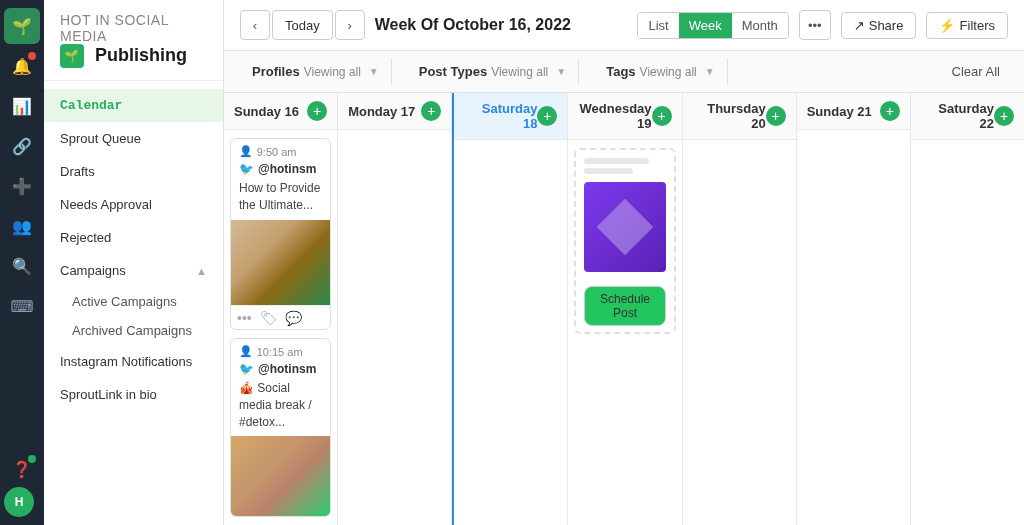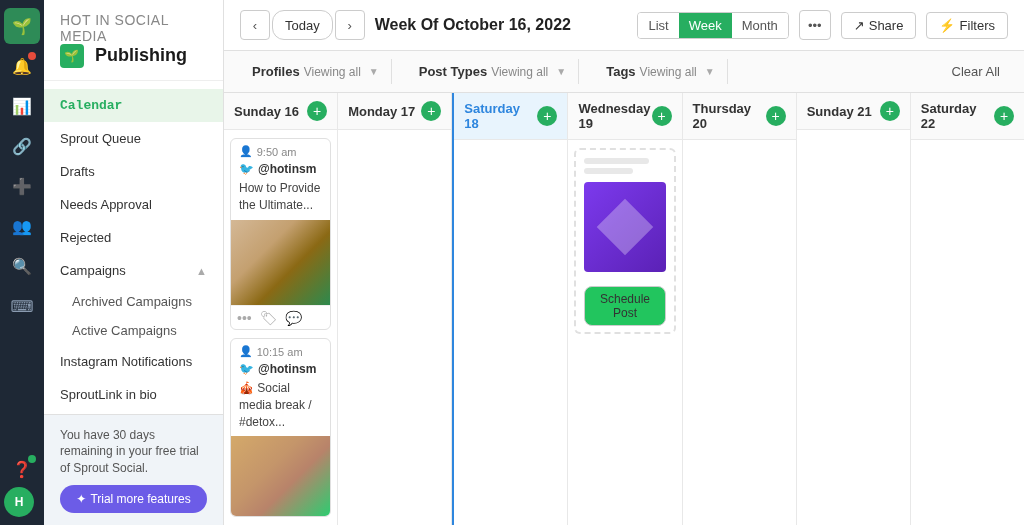--- a/index.html
+++ b/index.html
@@ -132,21 +132,21 @@
       flex-shrink: 0;
     }
     .nav-arrows { display: flex; gap: 2px; }
     .nav-btn {
       width: 30px; height: 30px; border: 1px solid #ccc; background: #fff;
       border-radius: 4px; cursor: pointer; display: flex; align-items: center;
       justify-content: center; color: #555; font-size: 13px;
     }
     .today-btn {
       padding: 5px 12px; border: 1px solid #ccc; background: #fff;
-      border-radius: 12px; cursor: pointer; font-size: 13px; color: #333;
+      border-radius: 4px; cursor: pointer; font-size: 13px; color: #333;
     }
     .week-title {
       font-size: 16px; font-weight: 600; color: #222; flex: 1;
     }
     .view-toggle {
       display: flex; border: 1px solid #ccc; border-radius: 4px; overflow: hidden;
     }
     .view-btn {
       padding: 5px 10px; background: #fff; border: none; cursor: pointer;
       font-size: 13px; color: #555;
@@ -212,20 +212,21 @@
     }
     .day-col:last-child { border-right: none; }
     .day-header {
       padding: 8px 10px;
       border-bottom: 1px solid #e8e8e8;
       display: flex;
       align-items: center;
       justify-content: space-between;
       background: #fafafa;
       flex-shrink: 0;
+      text-align: right;
     }
     .day-name { font-size: 13px; font-weight: 600; color: #333; }
     .day-name.today { color: #2e86de; }
     .day-add {
       width: 20px; height: 20px; border-radius: 50%; background: #27ae60;
       color: white; display: flex; align-items: center; justify-content: center;
       font-size: 14px; cursor: pointer; flex-shrink: 0;
     }
     .day-body {
       flex: 1;
@@ -377,38 +378,31 @@
       <span>Needs Approval</span>
     </div>
     <div class="nav-item">
       <span>Rejected</span>
     </div>
     <div class="nav-item">
       <span>Campaigns</span>
       <span class="nav-arrow">▲</span>
     </div>
     <div class="nav-sub-item">
+      <span>Active Campaigns</span>
+    </div>
+    <div class="nav-sub-item">
       <span>Archived Campaigns</span>
     </div>
-    <div class="nav-sub-item">
-      <span>Active Campaigns</span>
-    </div>
     <div class="nav-item">
       <span>Instagram Notifications</span>
     </div>
     <div class="nav-item">
       <span>SproutLink in bio</span>
     </div>
-  </div>
-  <div class="sidebar-footer">
-    <p>You have 30 days remaining in your free trial of Sprout Social.</p>
-    <button class="trial-btn">
-      <span>✦</span>
-      <span>Trial more features</span>
-    </button>
   </div>
 </div>
 
 <div class="main">
 
   <div class="toolbar">
     <div class="nav-arrows">
       <button class="nav-btn">‹</button>
       <button class="today-btn">Today</button>
       <button class="nav-btn">›</button>

